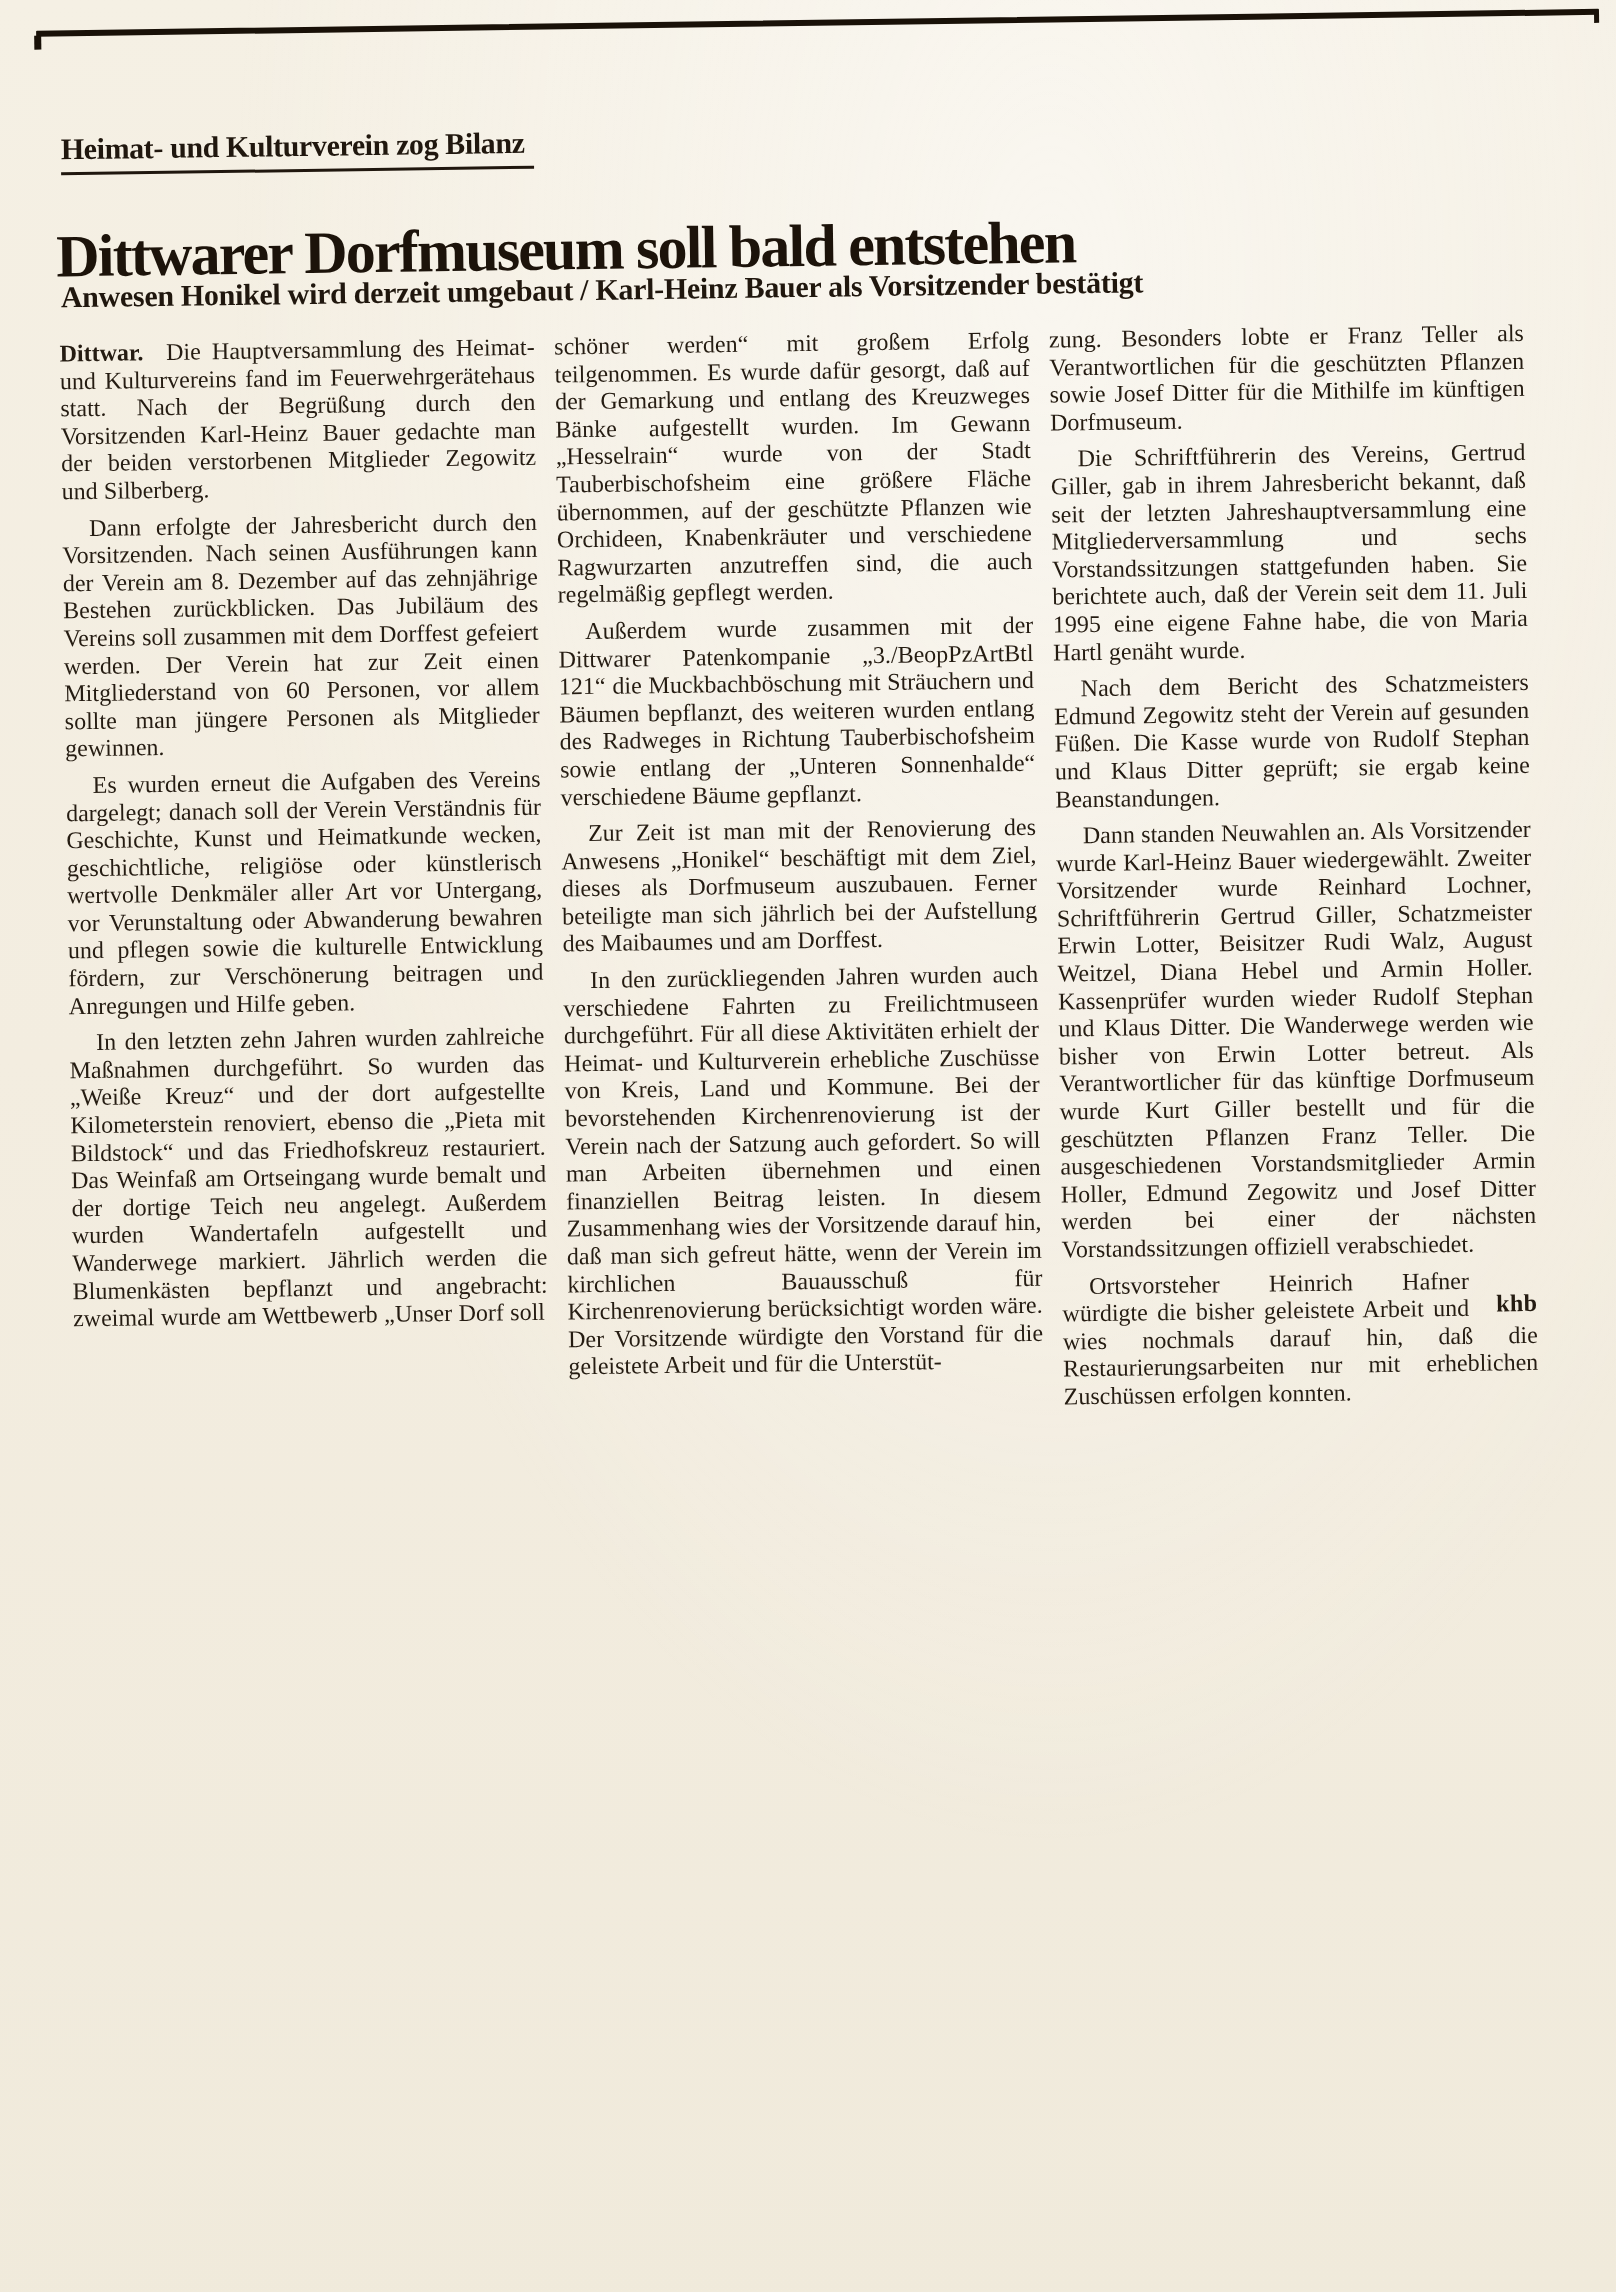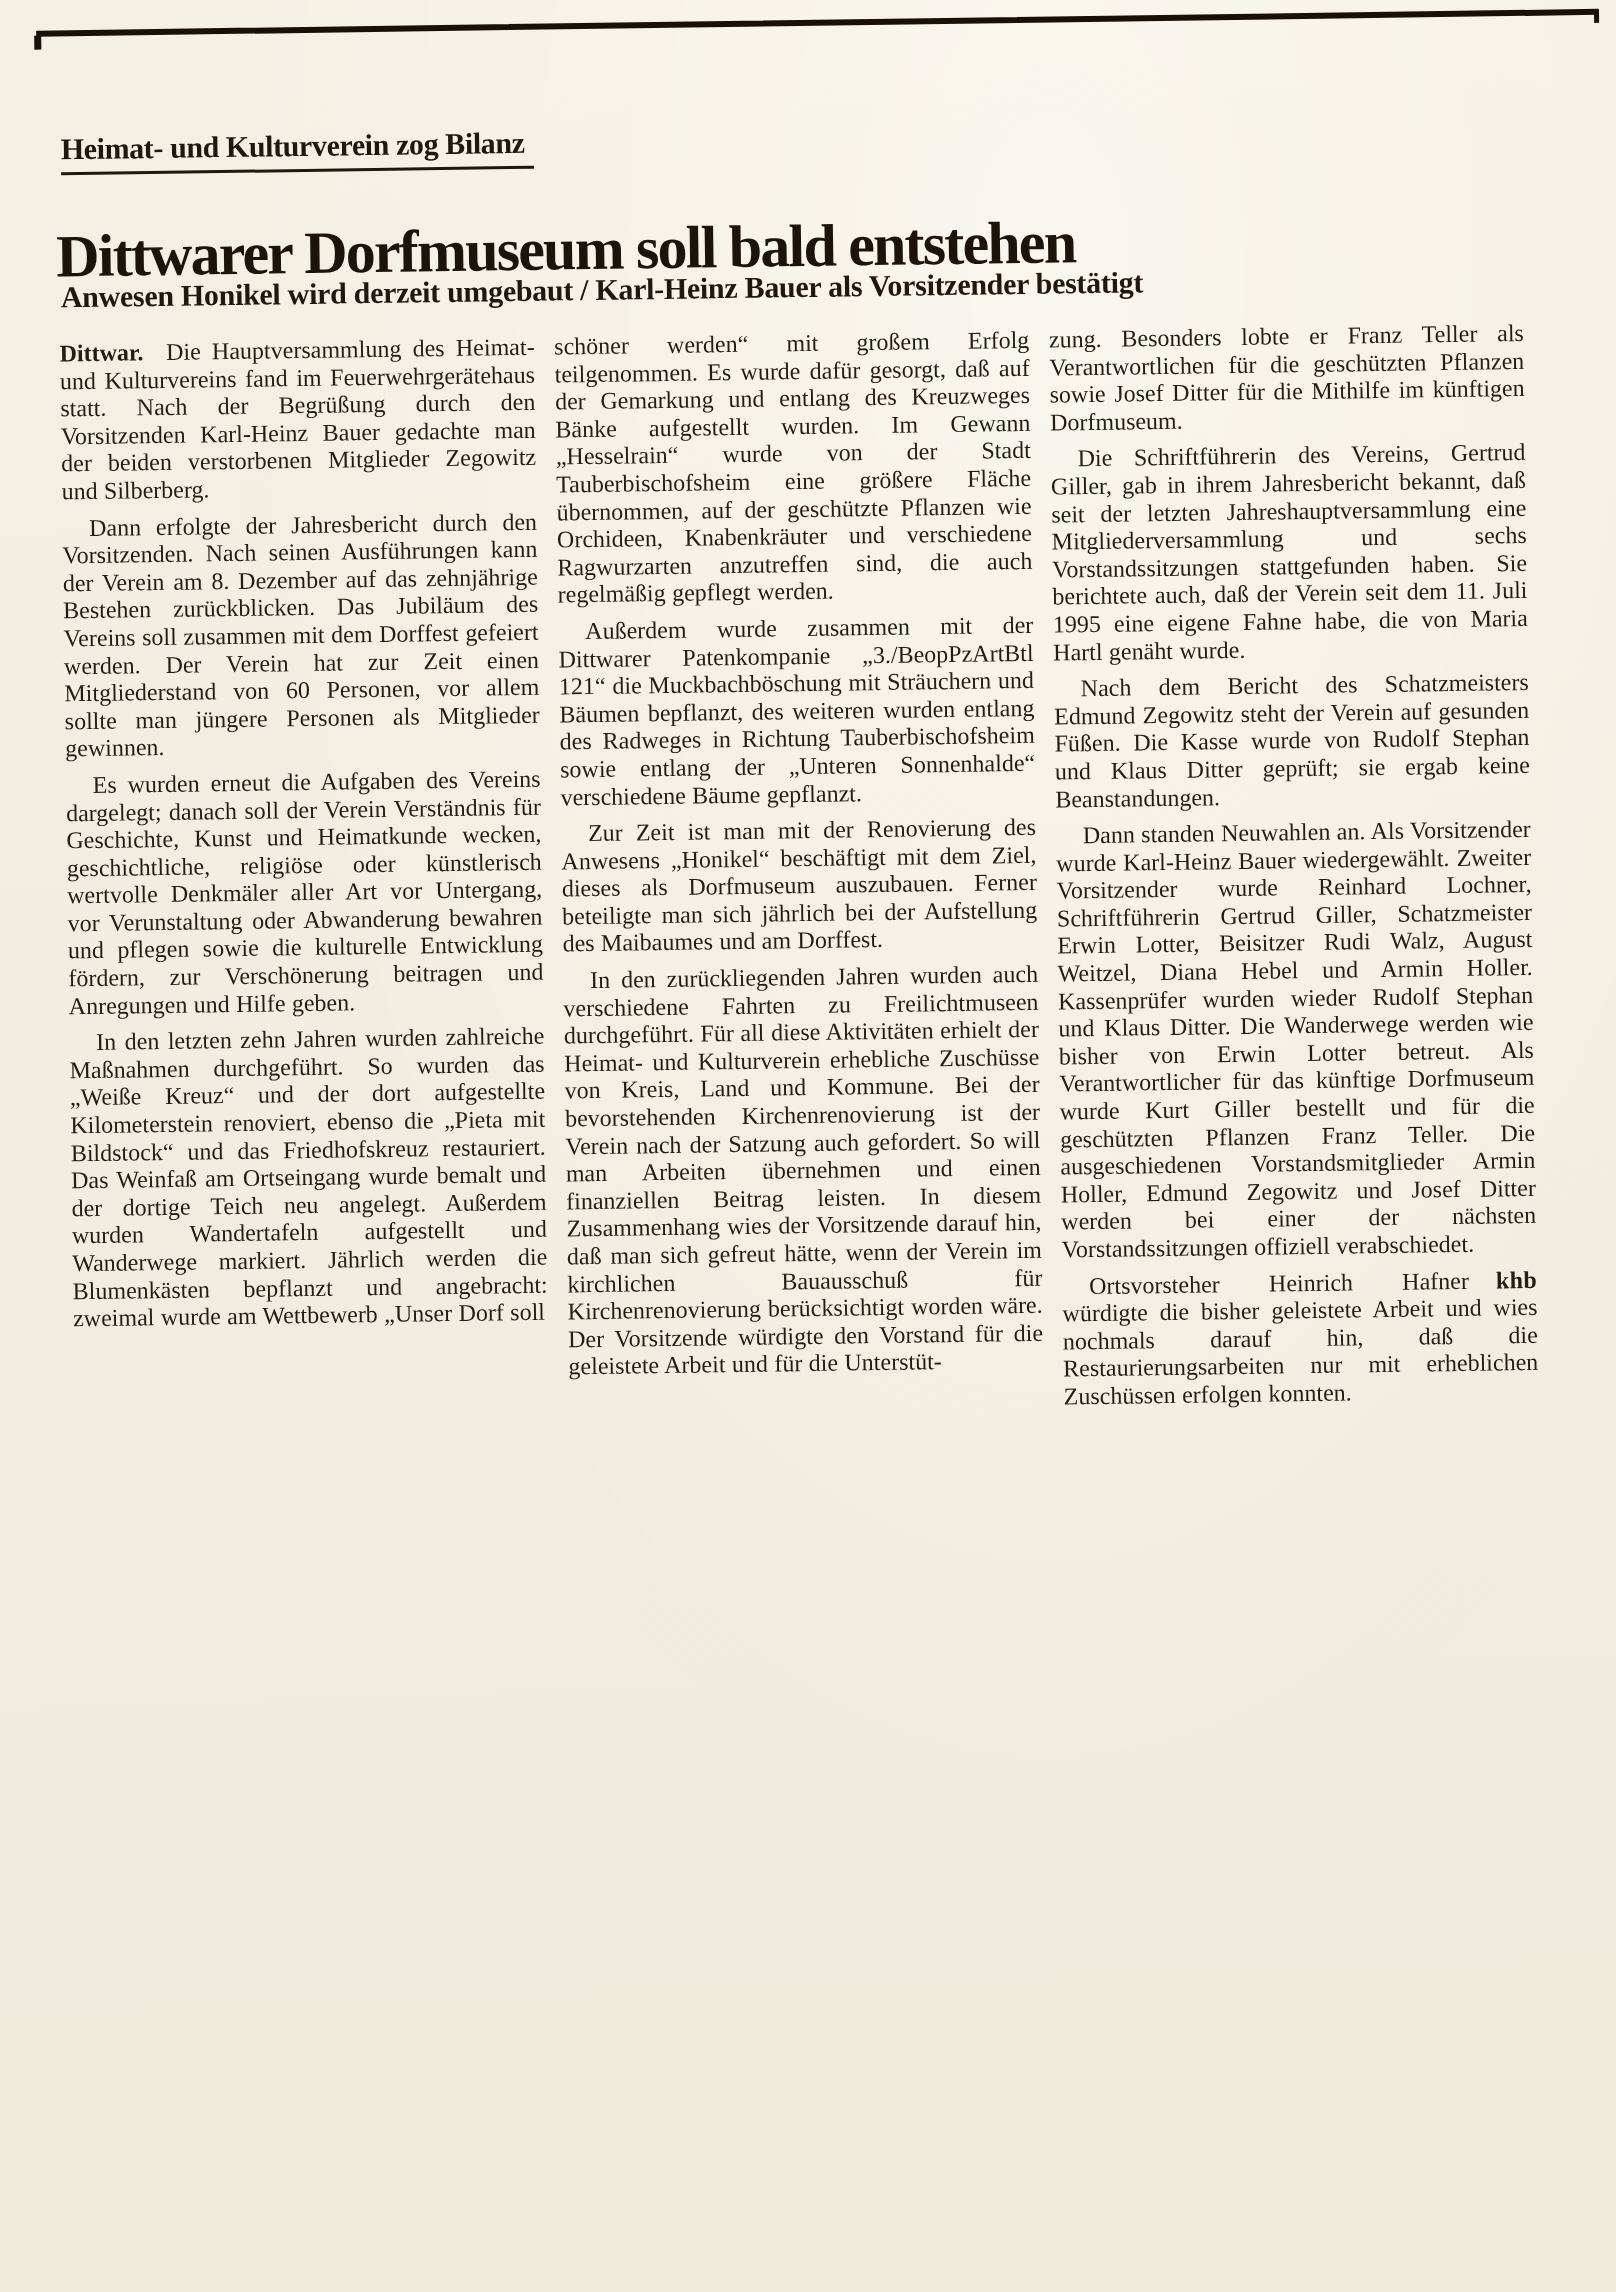--- a/index.html
+++ b/index.html
@@ -109,20 +109,21 @@
   .col p.cont {
     text-indent: 0;
   }
   .lead-in {
     font-weight: bold;
   }
   .sig {
     float: right;
     font-weight: bold;
     letter-spacing: 0.4px;
+    margin-top: 23px;
   }
 </style>
 </head>
 <body>
 
 <div class="clipping">
 
   <div class="top-rule"></div>
 
   <div class="kicker">Heimat- und Kulturverein zog Bilanz</div>

